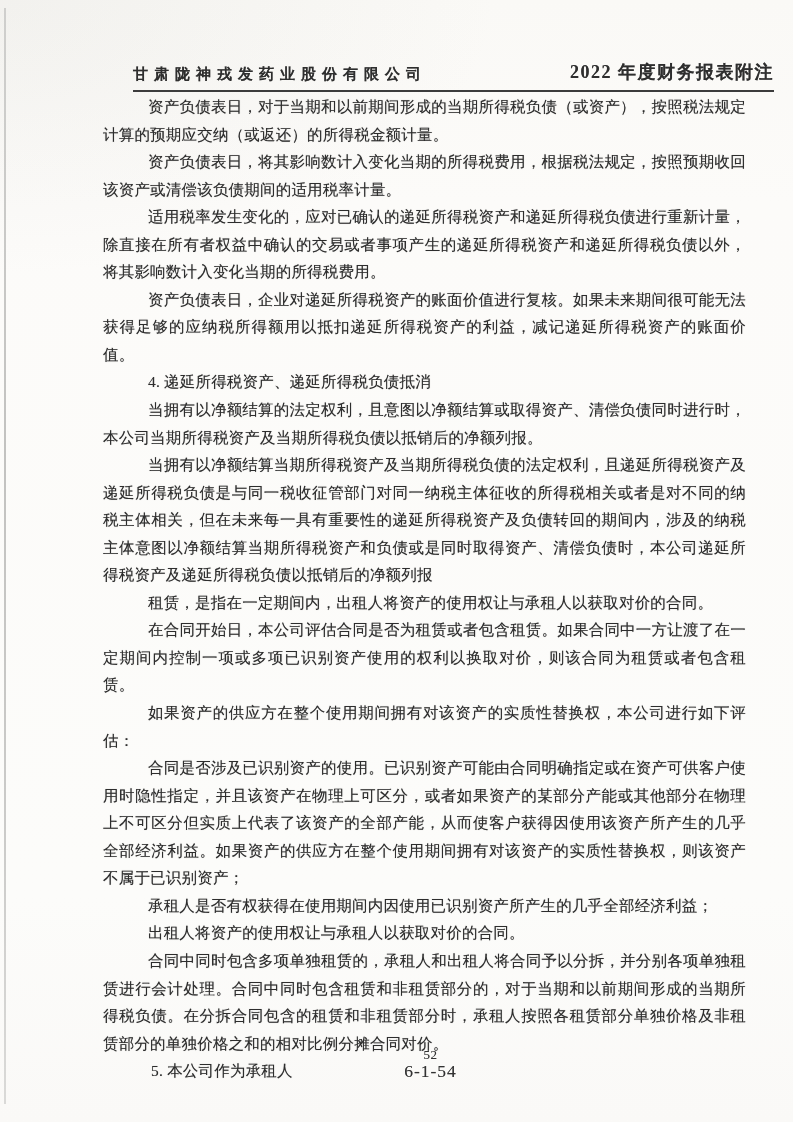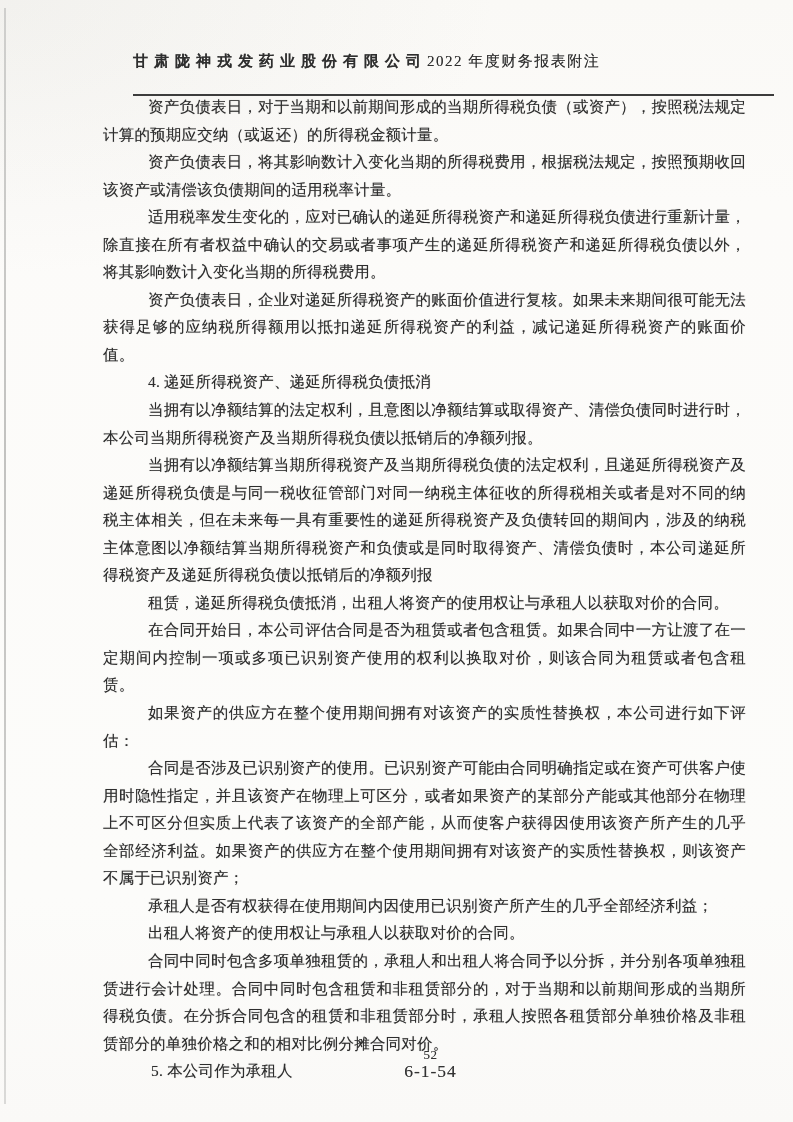--- a/index.html
+++ b/index.html
@@ -21,39 +21,41 @@
     left: 4px; top: 8px;
     width: 2px; height: 1096px;
     background: linear-gradient(180deg, #c9c9c7 0%, #b8b8b6 40%, #c2c2c0 75%, #d4d4d2 100%);
     opacity: .85;
   }
   .doc-header {
     position: absolute;
     left: 133px; top: 52px;
     width: 641px;
     display: flex;
+    justify-content: space-between;
     align-items: flex-end;
-    padding-bottom: 23px;
+    padding-bottom: 6px;
     border-bottom: 2px solid #3c3c3c;
   }
   .company-name {
     font-size: 15px;
     font-weight: bold;
     letter-spacing: 6px;
     color: #2e2e2e;
     text-shadow: 0 0 0.6px rgba(50,50,50,.55);
     white-space: nowrap;
   }
   .report-title {
-    font-size: 15px;
-    font-weight: normal;
+    font-size: 18px;
+    font-weight: bold;
     letter-spacing: 1.5px;
     color: #2e2e2e;
     text-shadow: 0 0 0.6px rgba(50,50,50,.55);
     white-space: nowrap;
+    margin-top: 8px;
   }
   .doc-body {
     position: absolute;
     left: 103px; top: 93px;
     width: 643px;
     font-size: 15.5px;
     line-height: 27.55px;
     text-align: justify;
     text-justify: inter-ideograph;
     letter-spacing: 0.2px;
@@ -88,21 +90,21 @@
   </div>
 
   <div class="doc-body">
       <div class="para">资产负债表日，对于当期和以前期间形成的当期所得税负债（或资产），按照税法规定计算的预期应交纳（或返还）的所得税金额计量。</div>
       <div class="para">资产负债表日，将其影响数计入变化当期的所得税费用，根据税法规定，按照预期收回该资产或清偿该负债期间的适用税率计量。</div>
       <div class="para">适用税率发生变化的，应对已确认的递延所得税资产和递延所得税负债进行重新计量，除直接在所有者权益中确认的交易或者事项产生的递延所得税资产和递延所得税负债以外，将其影响数计入变化当期的所得税费用。</div>
       <div class="para">资产负债表日，企业对递延所得税资产的账面价值进行复核。如果未来期间很可能无法获得足够的应纳税所得额用以抵扣递延所得税资产的利益，减记递延所得税资产的账面价值。</div>
       <div class="para">4. 递延所得税资产、递延所得税负债抵消</div>
       <div class="para">当拥有以净额结算的法定权利，且意图以净额结算或取得资产、清偿负债同时进行时，本公司当期所得税资产及当期所得税负债以抵销后的净额列报。</div>
       <div class="para">当拥有以净额结算当期所得税资产及当期所得税负债的法定权利，且递延所得税资产及递延所得税负债是与同一税收征管部门对同一纳税主体征收的所得税相关或者是对不同的纳税主体相关，但在未来每一具有重要性的递延所得税资产及负债转回的期间内，涉及的纳税主体意图以净额结算当期所得税资产和负债或是同时取得资产、清偿负债时，本公司递延所得税资产及递延所得税负债以抵销后的净额列报</div>
-      <div class="para">租赁，递延所得税负债抵消，出租人将资产的使用权让与承租人以获取对价的合同。</div>
+      <div class="para">租赁，是指在一定期间内，出租人将资产的使用权让与承租人以获取对价的合同。</div>
       <div class="para">在合同开始日，本公司评估合同是否为租赁或者包含租赁。如果合同中一方让渡了在一定期间内控制一项或多项已识别资产使用的权利以换取对价，则该合同为租赁或者包含租赁。</div>
       <div class="para">如果资产的供应方在整个使用期间拥有对该资产的实质性替换权，本公司进行如下评估：</div>
       <div class="para">合同是否涉及已识别资产的使用。已识别资产可能由合同明确指定或在资产可供客户使用时隐性指定，并且该资产在物理上可区分，或者如果资产的某部分产能或其他部分在物理上不可区分但实质上代表了该资产的全部产能，从而使客户获得因使用该资产所产生的几乎全部经济利益。如果资产的供应方在整个使用期间拥有对该资产的实质性替换权，则该资产不属于已识别资产；</div>
       <div class="para">承租人是否有权获得在使用期间内因使用已识别资产所产生的几乎全部经济利益；</div>
       <div class="para">出租人将资产的使用权让与承租人以获取对价的合同。</div>
       <div class="para">合同中同时包含多项单独租赁的，承租人和出租人将合同予以分拆，并分别各项单独租赁进行会计处理。合同中同时包含租赁和非租赁部分的，对于当期和以前期间形成的当期所得税负债。在分拆合同包含的租赁和非租赁部分时，承租人按照各租赁部分单独价格及非租赁部分的单独价格之和的相对比例分摊合同对价。</div>
       <div class="para list-item">5.  本公司作为承租人</div>
     </div>
 
   <div class="doc-footer">

